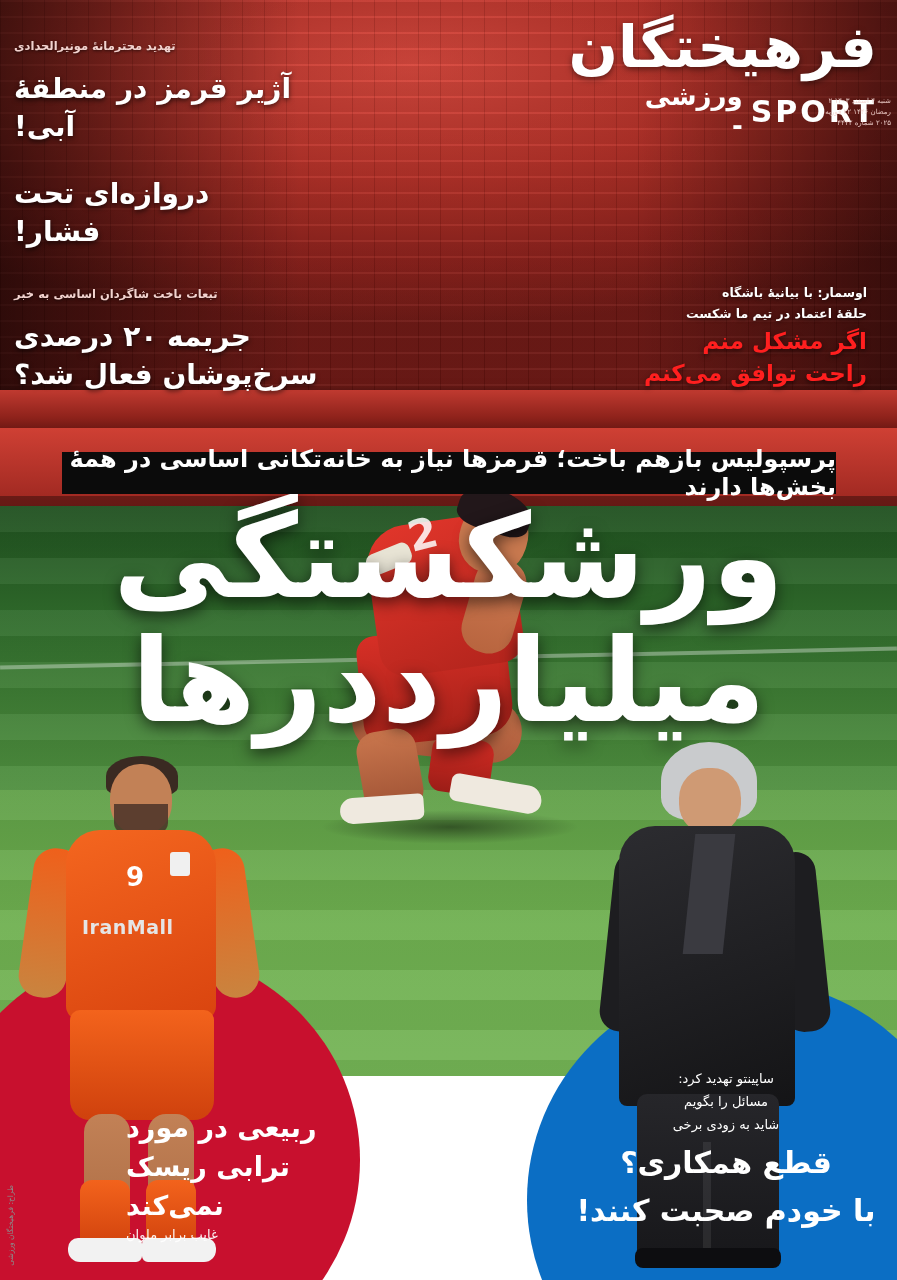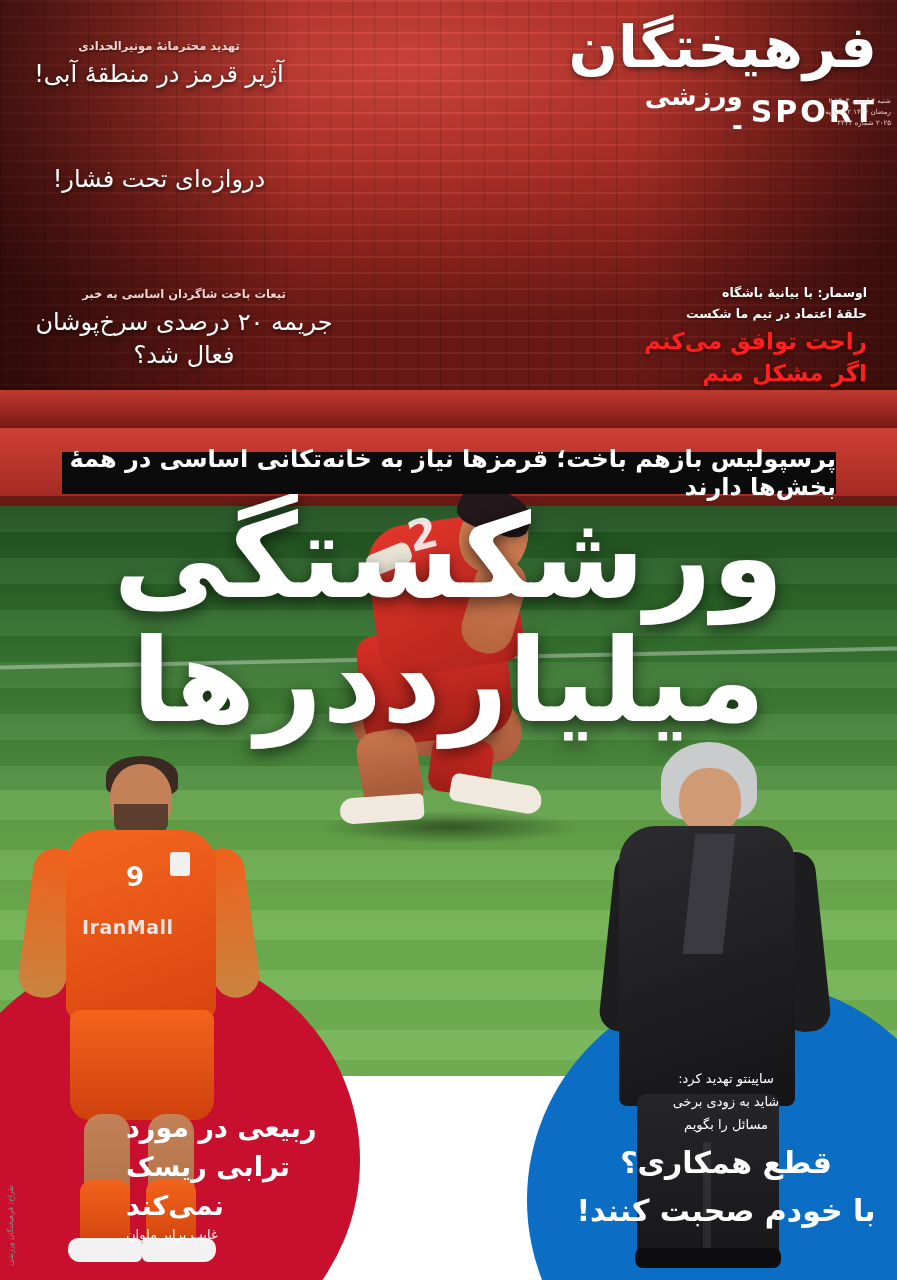--- a/index.html
+++ b/index.html
@@ -180,28 +180,28 @@
     font-family: "DejaVu Sans", sans-serif;
   }
   .logo-varzeshi { color:#fff; font-size: 26px; font-weight: bold; }
   .issue-meta {
     position: absolute; right: 6px; top: 96px; width: 78px;
     color: #f4d6d2; font-size: 7px; line-height: 1.55; text-align: right;
     direction: rtl; opacity: .92;
   }
 
   
-  .teaser { position: absolute; right: auto; text-align: center; direction: rtl; }
+  .teaser { position: absolute; right: auto; text-align: left; direction: rtl; }
   .teaser .kicker {
     color: #f2d3cf; font-size: 11.5px; font-weight: bold; line-height: 1.5;
     text-shadow: 0 1px 3px rgba(0,0,0,.6);
   }
   .teaser .head {
-    color: #ffffff; font-size: 24px; font-weight: normal; line-height: 1.35;
-    margin-top: 3px; text-shadow: 0 2px 5px rgba(0,0,0,.65);
+    color: #ffffff; font-size: 28px; font-weight: bold; line-height: 1.35;
+    margin-top: 15px; text-shadow: 0 2px 5px rgba(0,0,0,.65);
   }
   #teaser-1 { left: 14px; top: 38px; width: 290px; }
   #teaser-2 { left: 14px; top: 160px; width: 290px; }
   #teaser-3 { left: 14px; top: 286px; width: 340px; }
 
   
   .quote-block {
     position: absolute; right: 30px; top: 282px; width: 290px;
     text-align: right; direction: rtl;
   }
@@ -372,22 +372,22 @@
     <div class="head">دروازه‌ای تحت فشار!</div>
   </div>
   <div class="teaser" id="teaser-3">
     <div class="kicker">تبعات باخت شاگردان اساسی به خبر</div>
     <div class="head">جریمه ۲۰ درصدی سرخ‌پوشان فعال شد؟</div>
   </div>
 
   <div class="quote-block">
     <div class="kicker">اوسمار: با بیانیهٔ باشگاه</div>
     <div class="kicker">حلقهٔ اعتماد در تیم ما شکست</div>
+    <div class="line">اگر مشکل منم</div>
     <div class="line">راحت توافق می‌کنم</div>
-    <div class="line">اگر مشکل منم</div>
   </div>
 
   <div class="main-head">
     <div class="l1">ورشکستگی</div>
     <div class="l2">میلیارددرها</div>
   </div>
 
   <div class="black-banner">
     <span>پرسپولیس بازهم باخت؛ قرمزها نیاز به خانه‌تکانی اساسی در همهٔ بخش‌ها دارند</span>
   </div>
@@ -424,21 +424,21 @@
     <div class="c-arm-l"></div>
     <div class="c-arm-r"></div>
     <div class="c-coat"></div>
     <div class="c-lapel"></div>
     <div class="c-pants"></div>
     <div class="c-gap"></div>
     <div class="c-shoe"></div>
   </div>
   <div class="br-text">
     <div class="kicker">ساپینتو تهدید کرد:</div>
+    <div class="kicker">مسائل را بگویم</div>
     <div class="kicker">شاید به زودی برخی</div>
-    <div class="kicker">مسائل را بگویم</div>
     <div class="l">قطع همکاری؟</div>
     <div class="l">با خودم صحبت کنند!</div>
   </div>
 
   <div class="spine-credit">طراح: فرهیختگان ورزشی</div>
 
 </div>
 
 </body></html>

